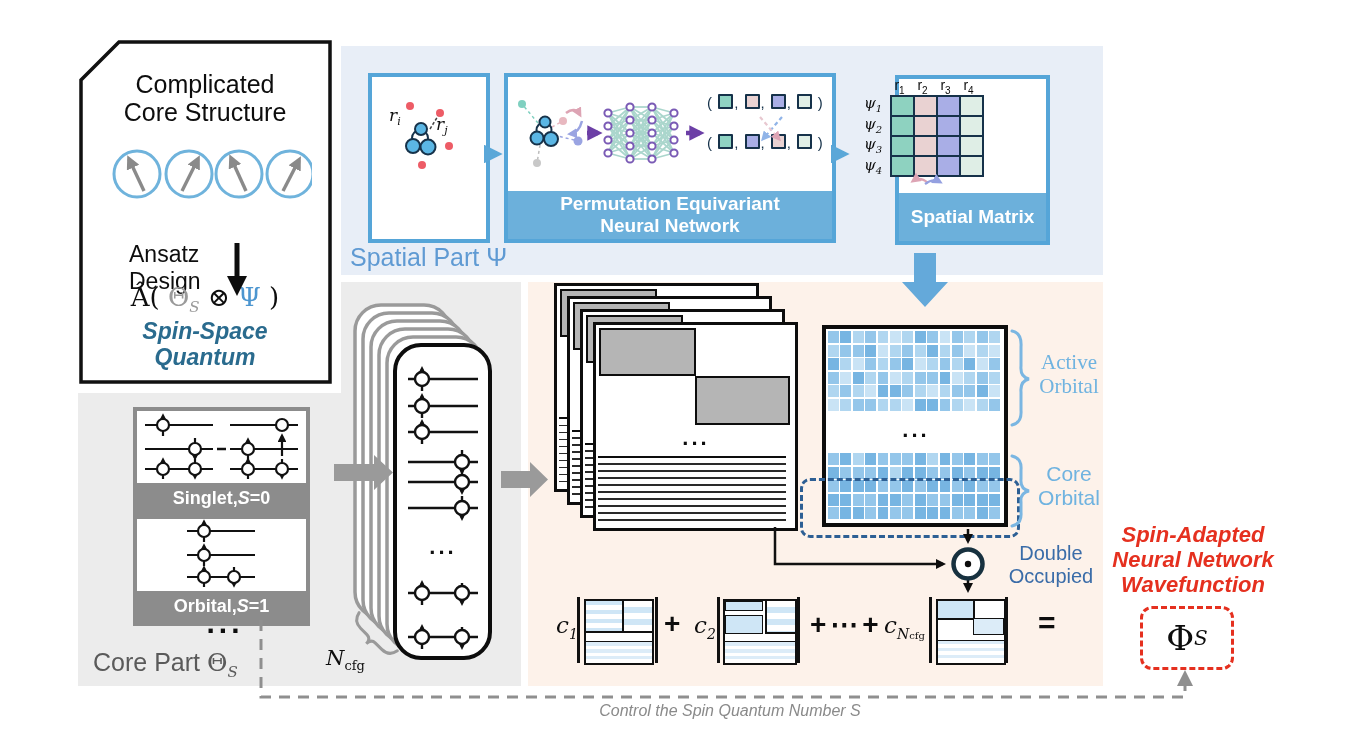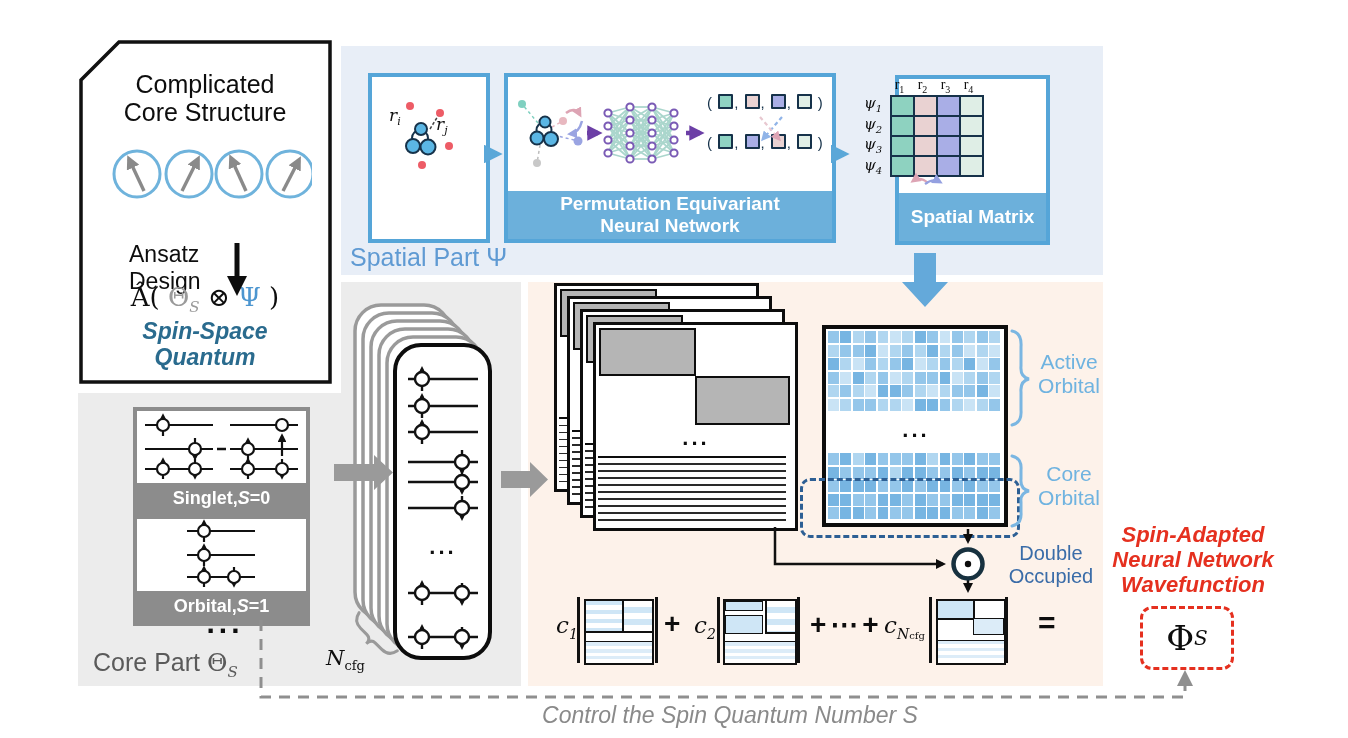--- a/index.html
+++ b/index.html
@@ -33,21 +33,21 @@
   #matrix-box{left:851px;top:75px;width:147px;height:162px;margin-left:44px;}
   #matrix-box .bar{font-size:19px;}
   #spatial-label{left:350px;top:243px;font-size:25px;color:#5f9ad3;}
   .rlab{position:absolute;font-family:"DejaVu Serif",serif;font-style:italic;font-size:17px;color:#111;}
   .rlab sub{font-size:11px;}
 
   
   #spatial-grid{left:890px;top:95px;background:#16324a;padding:2px;display:grid;
                 grid-template-columns:repeat(4,21px);grid-auto-rows:18px;gap:2px;}
   #spatial-colheads{left:888px;top:77px;display:flex;}
-  #spatial-colheads span{width:23px;text-align:center;font-family:Liberation Serif, serif;font-size:14px;}
+  #spatial-colheads span{width:23px;text-align:center;font-family:Liberation Sans, sans-serif;font-size:14px;}
   #spatial-colheads sub{font-size:10px;}
   #spatial-rowheads{left:864px;top:94px;}
   #spatial-rowheads div{height:20.5px;font-family:"DejaVu Serif",serif;font-style:italic;font-size:15px;}
   #spatial-rowheads sub{font-size:10px;}
 
   
   .tuple{position:absolute;font-size:15px;color:#16324a;white-space:nowrap;letter-spacing:.5px;}
   .tuple .sq{display:inline-block;width:11px;height:11px;border:2px solid #16324a;border-radius:1px;
              margin:0 1px;vertical-align:-1px;}
 
@@ -74,21 +74,21 @@
   .stackmat .dots{position:absolute;left:60px;top:100px;width:80px;text-align:center;font-size:22px;font-weight:700;letter-spacing:3px;}
 
   
   #blue-matrix{left:822px;top:325px;width:178px;height:194px;border:4px solid #0d0d0d;background:#fff;}
   .bm-grid{position:absolute;left:2px;width:172px;display:grid;grid-template-columns:repeat(14,1fr);gap:1.5px;}
   #bm-top{top:2px;grid-auto-rows:12px;}
   #bm-bottom{top:124px;grid-auto-rows:12px;}
   #bm-dots{position:absolute;left:50px;top:88px;width:80px;text-align:center;font-size:22px;font-weight:700;letter-spacing:3px;}
   #core-dashed{left:800px;top:478px;width:214px;height:54px;border:3.5px dashed #2d5f94;border-radius:10px;}
   .brace-label{position:absolute;width:74px;text-align:center;font-size:21px;line-height:24px;color:#6fb3e0;}
-  #active-label{left:1032px;top:350px;}
+  #active-label{left:1032px;top:350px;font-family:Liberation Serif, serif;}
   #core-label{left:1032px;top:462px;}
   #double-label{left:995px;top:542px;width:112px;text-align:center;font-size:20px;line-height:23px;color:#3a6ca8;}
 
   
   .coef{position:absolute;font-family:"DejaVu Serif",serif;font-style:italic;font-size:23px;}
   .coef sub{font-size:14px;}
   .coef sub .subsub{font-size:10px;font-style:normal;}
   .dbar{position:absolute;top:597px;width:2.5px;height:66px;background:#111;}
   .det{position:absolute;top:599px;height:62px;border:2.5px solid #111;background:#fff;}
   .det>div{position:absolute;}
@@ -96,21 +96,21 @@
   .st-a{background:repeating-linear-gradient(180deg,#cfe6f6 0 4.5px,#fff 4.5px 9px);}
   .st-b{background:repeating-linear-gradient(180deg,#fff 0 6px,#cfe6f6 6px 12px);}
   .st-c{background:repeating-linear-gradient(180deg,#dcecf8 0 3.5px,#fff 3.5px 7px);}
 
   
   #result-title{left:1106px;top:522px;width:174px;text-align:center;font-size:22px;line-height:25px;
                 font-weight:700;font-style:italic;color:#e5301f;}
   #phi-box{left:1140px;top:606px;width:88px;height:58px;border:3.5px dashed #e5301f;border-radius:12px;
            display:flex;align-items:center;justify-content:center;font-family:"DejaVu Serif",serif;font-size:34px;}
   #phi-box sub{font-size:20px;font-style:italic;}
-  #control-text{left:430px;top:702px;width:600px;text-align:center;font-style:italic;font-size:23px;color:#8a8a8a;}
+  #control-text{left:430px;top:702px;width:600px;text-align:center;font-style:italic;font-size:16px;color:#8a8a8a;}
 
   svg{display:block;}
   .overlay{position:absolute;left:0;top:0;pointer-events:none;}
 </style>
 </head>
 <body>
 
 <div id="canvas">
 
   <div class="panel" id="panel-blue"></div>

